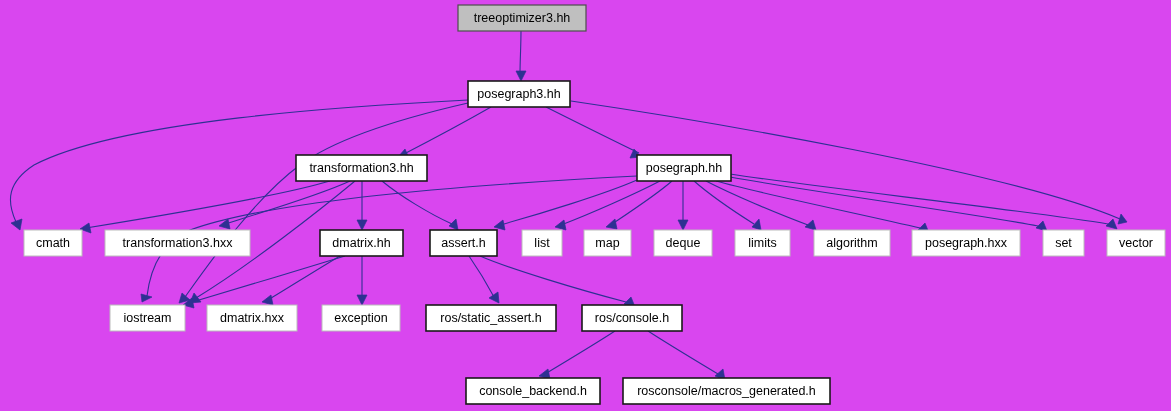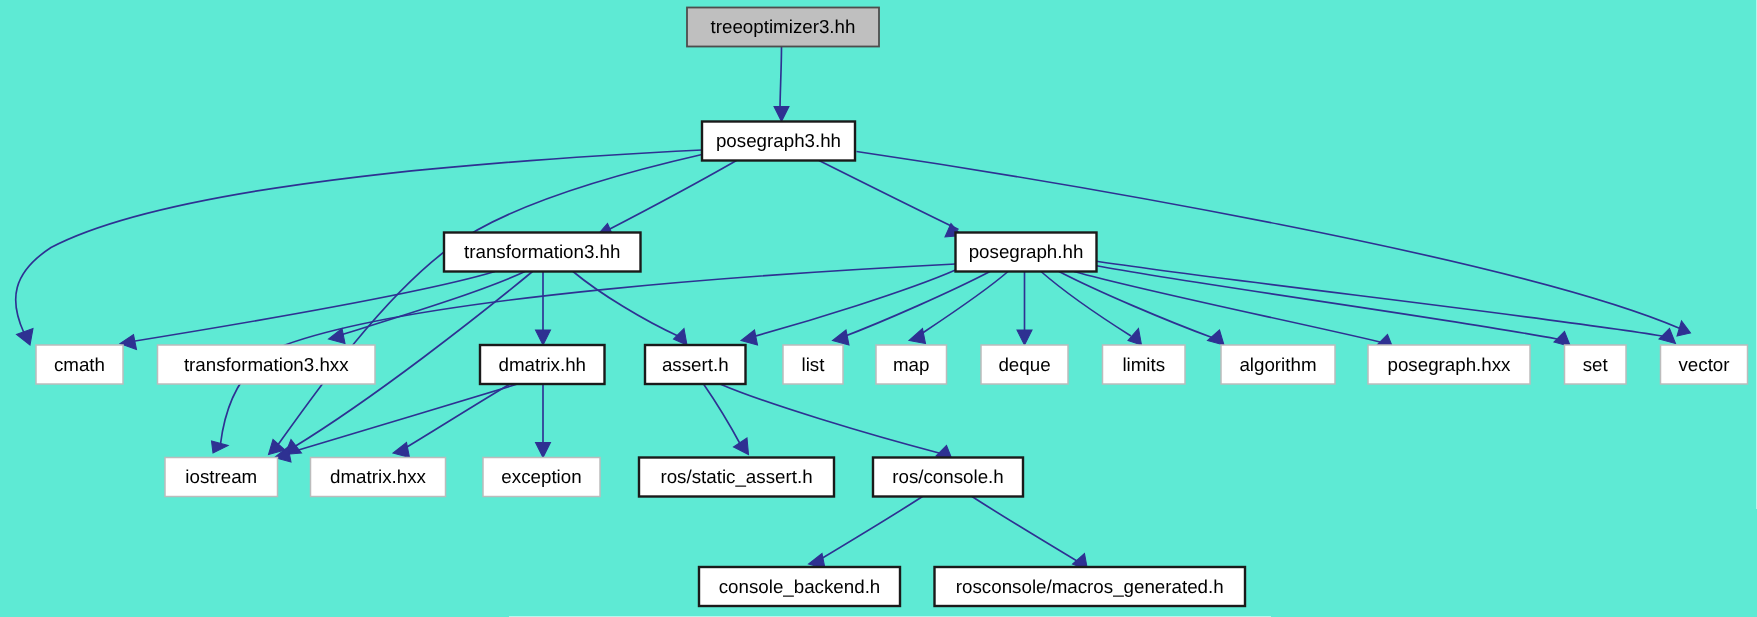--- a/index.html
+++ b/index.html
@@ -4,21 +4,21 @@
 <style>
   html, body {
     margin: 0;
     padding: 0;
     background: #ffffff;
   }
   #graph-root {
     position: relative;
     width: 1171px;
     height: 411px;
-    background: #5eead4;
+    background: #d946ef;
     font-family: "Liberation Sans", sans-serif;
     overflow: hidden;
   }
   svg#graph-svg {
     position: absolute;
     left: 0;
     top: 0;
     width: 1171px;
     height: 411px;
     display: block;

